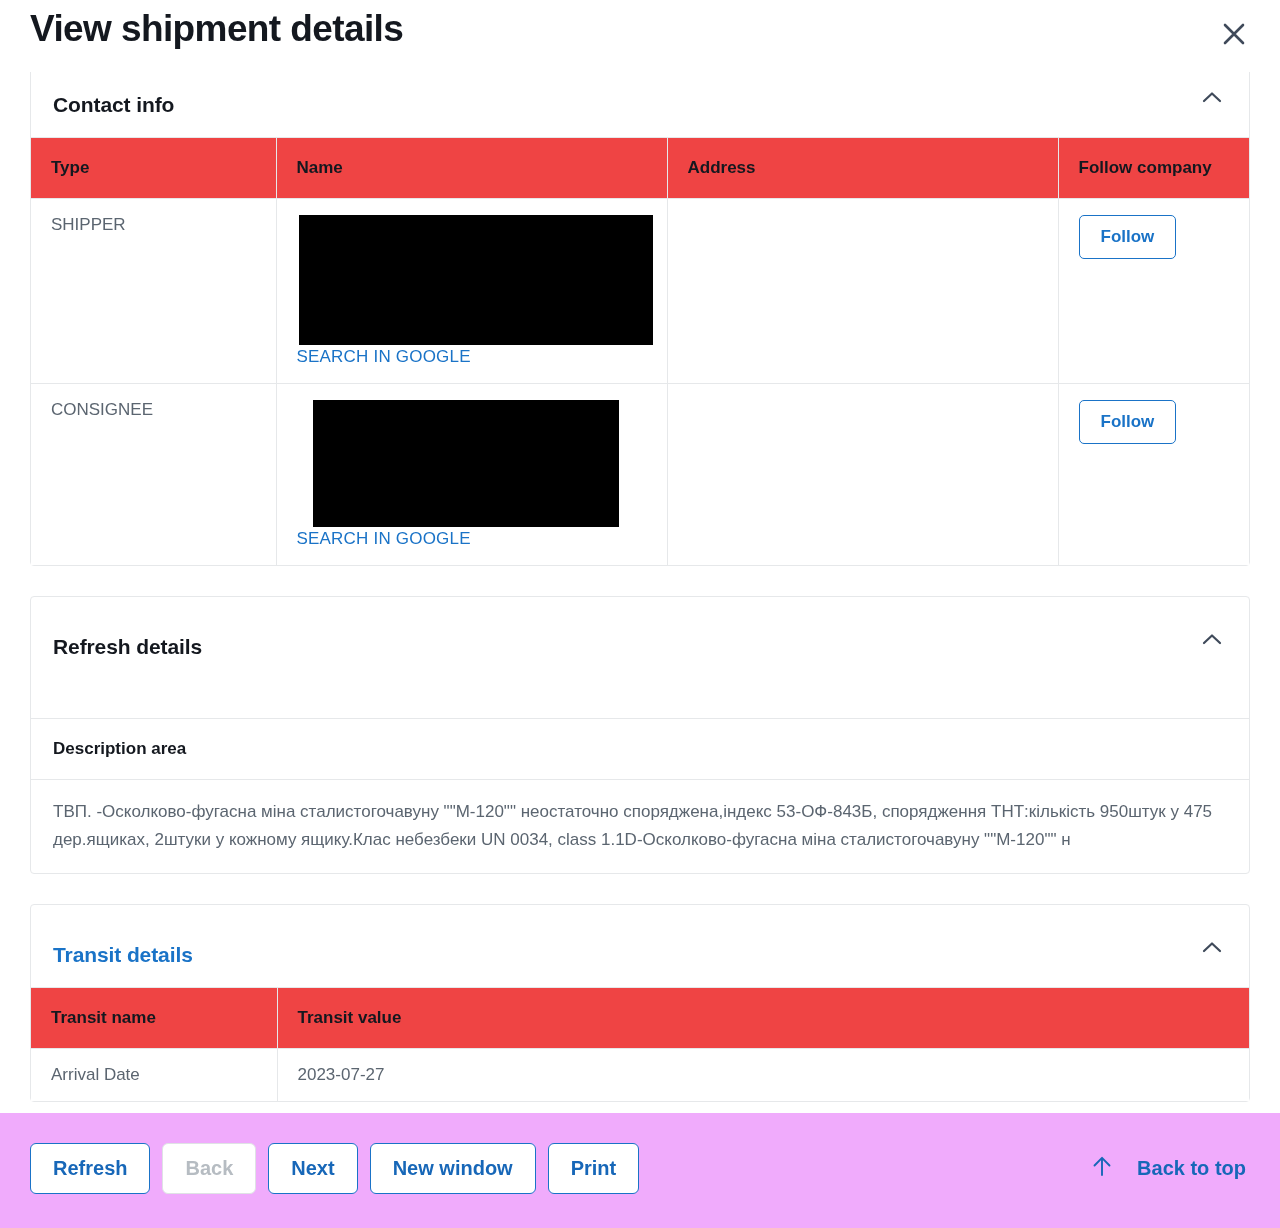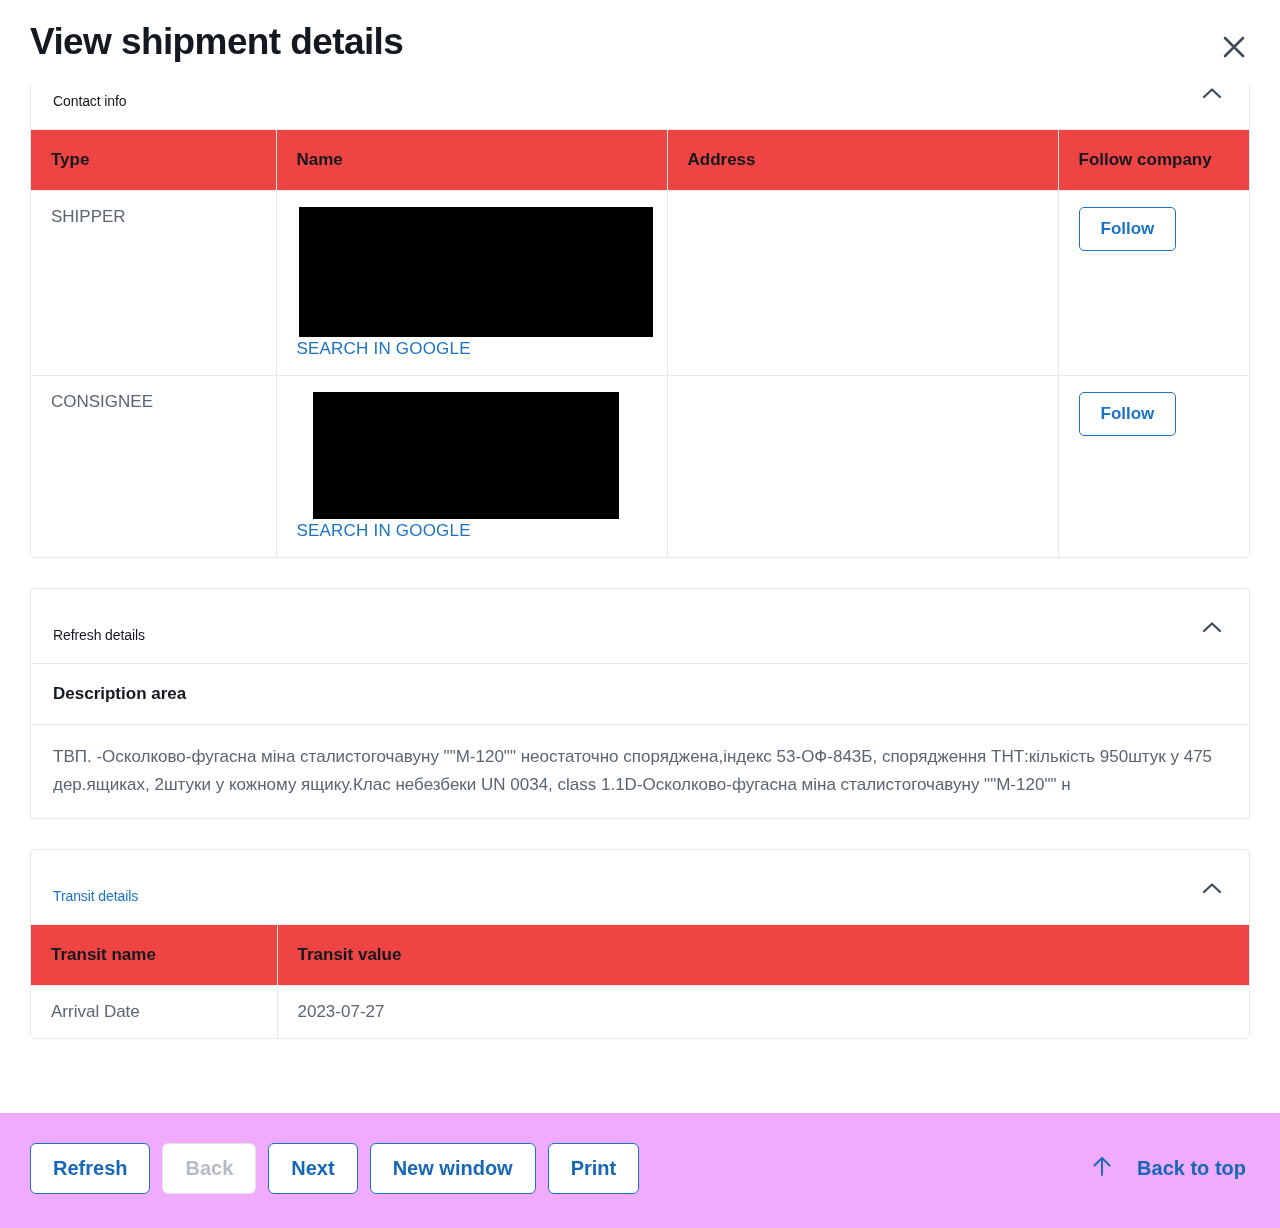--- a/index.html
+++ b/index.html
@@ -14,21 +14,21 @@
   .app {
     position: relative;
     width: 1280px;
     height: 1228px;
     background: #ffffff;
   }
 
   
   .modal-header {
     position: absolute;
-    top: 13px; left: 0;
+    top: 0; left: 0;
     width: 1280px;
     height: 72px;
     background: #ffffff;
     z-index: 30;
   }
   .modal-title {
     position: absolute;
     left: 30px;
     top: 8px;
     font-size: 37px;
@@ -76,22 +76,22 @@
   }
   .card-head {
     position: relative;
     padding: 22px 24px 20px 22px;
     display: flex;
     align-items: center;
     justify-content: space-between;
     cursor: pointer;
   }
   .card-head-title {
-    font-size: 14px;
-    font-weight: normal;
+    font-size: 21px;
+    font-weight: bold;
     color: #14181f;
     letter-spacing: -0.1px;
     margin-top: 16px;
   }
   .card-head-title.link { color: #1a73c7; }
   .chev {
     width: 26px; height: 26px;
     display: flex; align-items: center; justify-content: center;
   }
 
@@ -162,20 +162,21 @@
   }
 
   
   .desc-head {
     border-top: 1px solid #e6e8ea;
     border-bottom: 1px solid #e6e8ea;
     padding: 20px 0 20px 22px;
     font-size: 17px;
     font-weight: bold;
     color: #14181f;
+    margin-top: 39px;
   }
   .desc-body {
     padding: 18px 24px 20px 22px;
     font-size: 17px;
     line-height: 1.62;
     color: #5b6570;
   }
 
   
   .tt-name  { width: 246px; }

